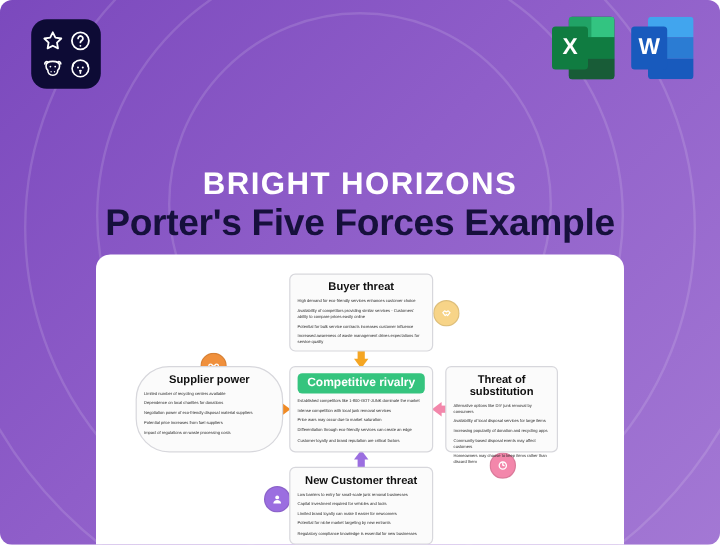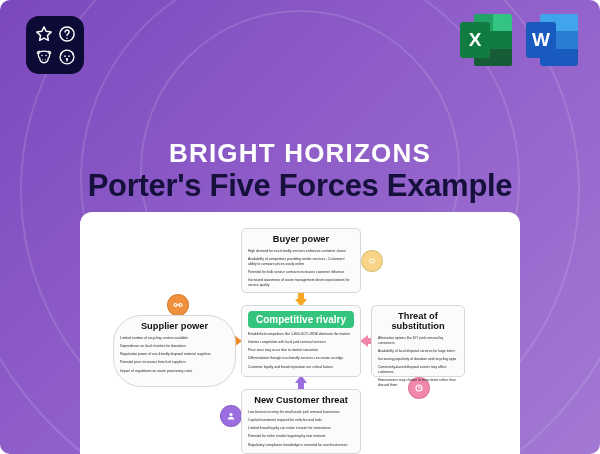--- a/index.html
+++ b/index.html
@@ -101,21 +101,21 @@
   }
   .force ul { list-style: none; }
   .force li {
     font-size: 3.4px;
     line-height: 1.45;
     color: #2a2a2a;
     margin-bottom: 3.2px;
   }
 
   #f-buyer      { left: 161px; top: 16px;  width: 120px; height: 65px; }
-  #f-supplier   { left: 33px;  top: 103px;  width: 123px; height: 72px; border-radius: 28px; }
+  #f-supplier   { left: 33px;  top: 93px;  width: 123px; height: 72px; border-radius: 28px; }
   #f-rivalry    { left: 161px; top: 93px;  width: 120px; height: 72px; }
   #f-substitute { left: 291px; top: 93px;  width: 94px; height: 72px; }
   #f-entrants   { left: 161px; top: 177px; width: 120px; height: 65px; }
 
   
   .vline { position: absolute; width: 1px; background: #cfcfd4; }
   .hline { position: absolute; height: 1px; background: #cfcfd4; }
 
   .arw-down { position: absolute; width: 13px; height: 16px; }
   .arw-down .st { position: absolute; left: 3.5px; top: 0; width: 6px; height: 9px; }
@@ -268,21 +268,21 @@
       </svg>
     </div>
     <div class="badge" style="left:140px; top:193px; background:#9b6ee0;">
       <svg viewBox="0 0 24 24" fill="#ffffff" stroke="none">
         <circle cx="12" cy="9" r="3.2"></circle>
         <path d="M5.5 19c0-3.4 2.9-5.6 6.5-5.6s6.5 2.2 6.5 5.6z"></path>
       </svg>
     </div>
 
     <div class="force" id="f-buyer">
-      <div class="f-title">Buyer power</div>
+      <div class="f-title">Buyer threat</div>
       <ul>
         <li>High demand for eco-friendly services enhances customer choice</li>
         <li>Availability of competitors providing similar services - Customers' ability to compare prices easily online</li>
         <li>Potential for bulk service contracts increases customer influence</li>
         <li>Increased awareness of waste management drives expectations for service quality</li>
       </ul>
     </div>
 
     <div class="force" id="f-supplier">
       <div class="f-title">Supplier power</div>

